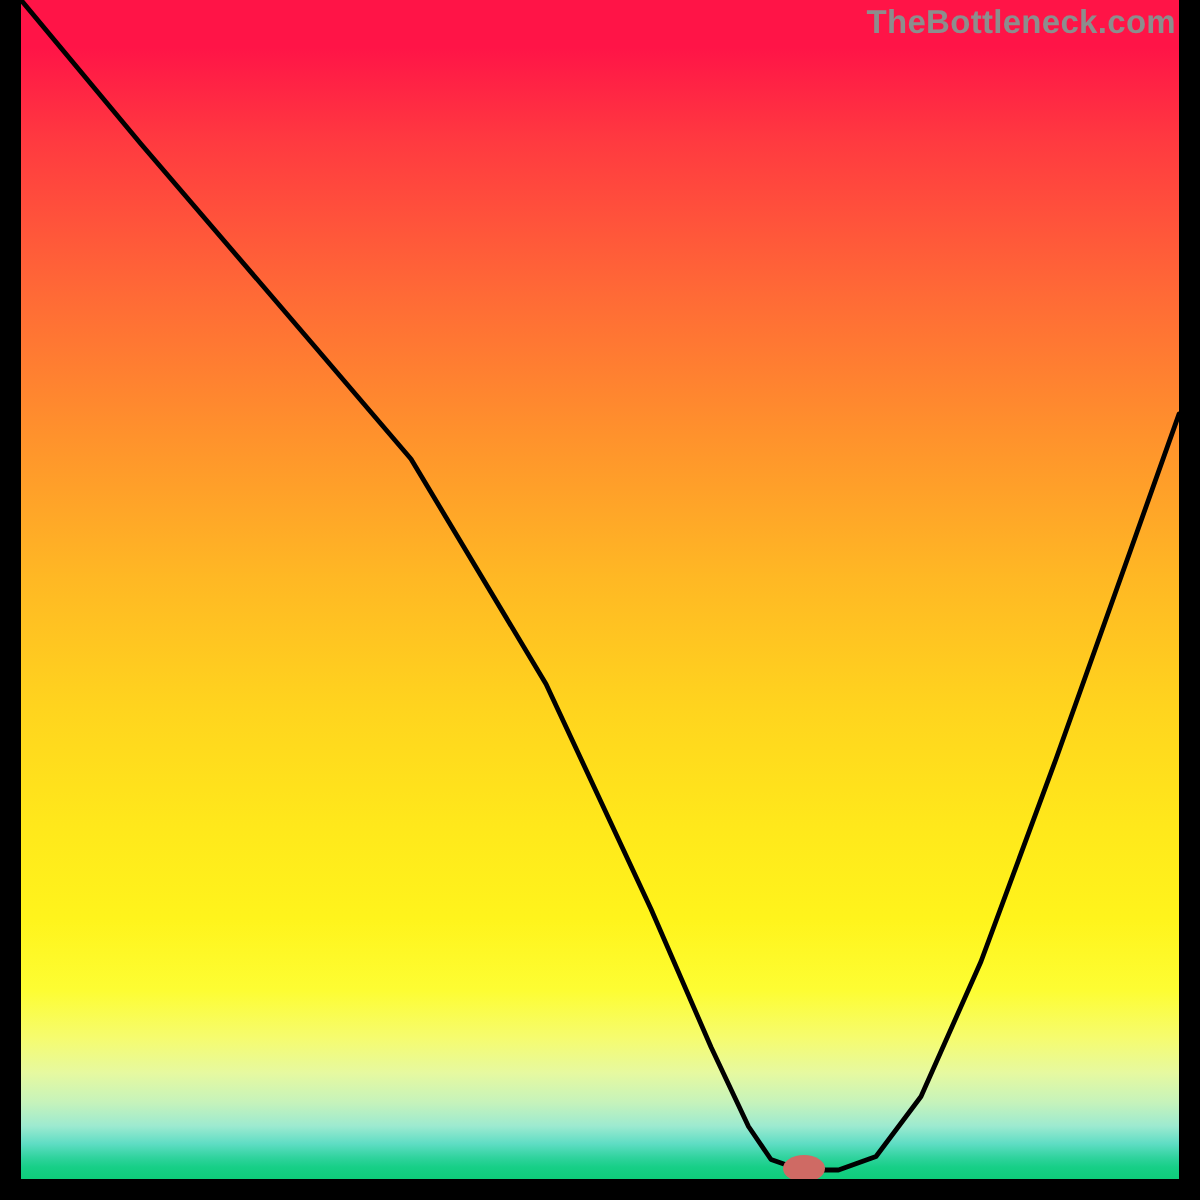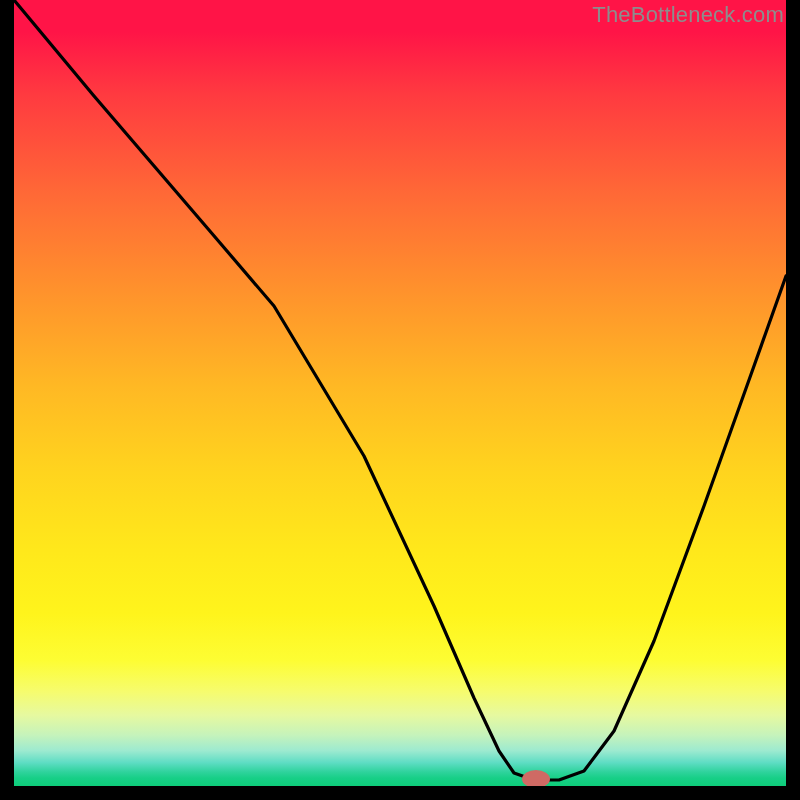--- a/index.html
+++ b/index.html
@@ -61,21 +61,21 @@
     top: 0;
     width: 772px;
     height: 786px;
   }
   .watermark {
     position: absolute;
     top: 2px;
     right: 16px;
     font-family: Arial, Helvetica, sans-serif;
     font-size: 22px;
-    font-weight: 400;
+    font-weight: 700;
     color: #8d8d8d;
     letter-spacing: 0.2px;
     user-select: none;
   }
 </style>
 </head>
 <body>
 
 <div class="chart-frame"></div>
 

